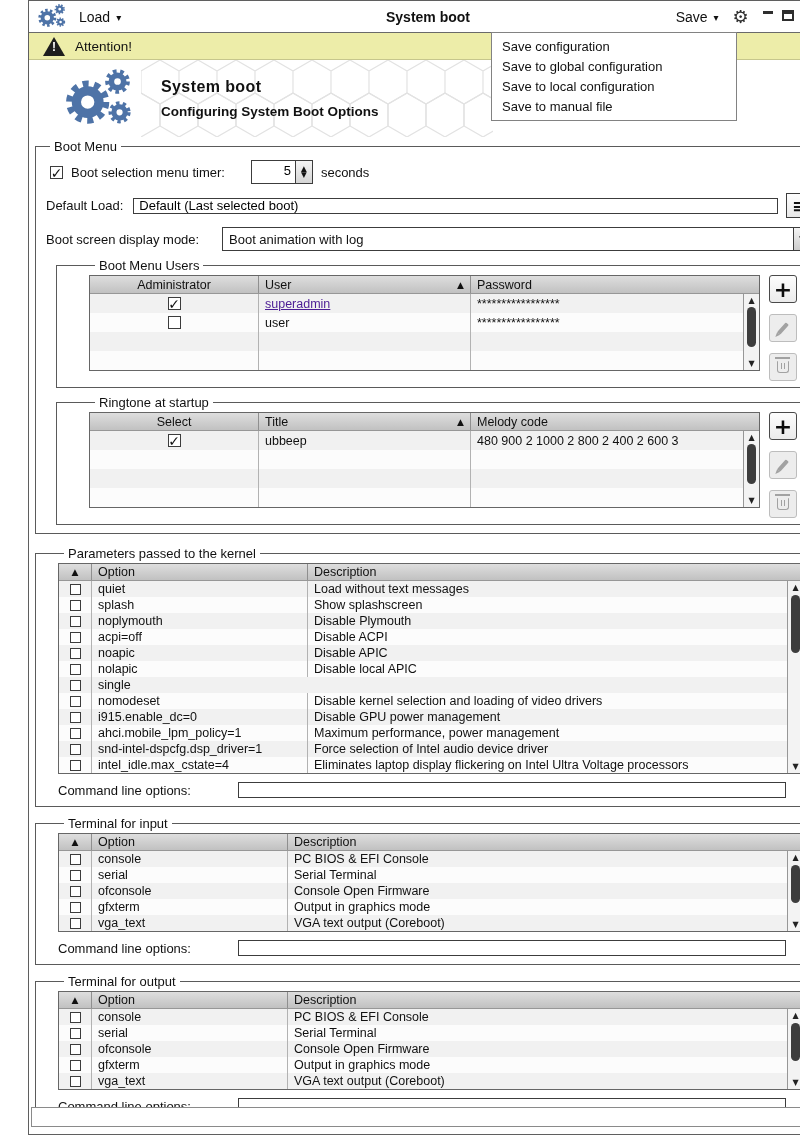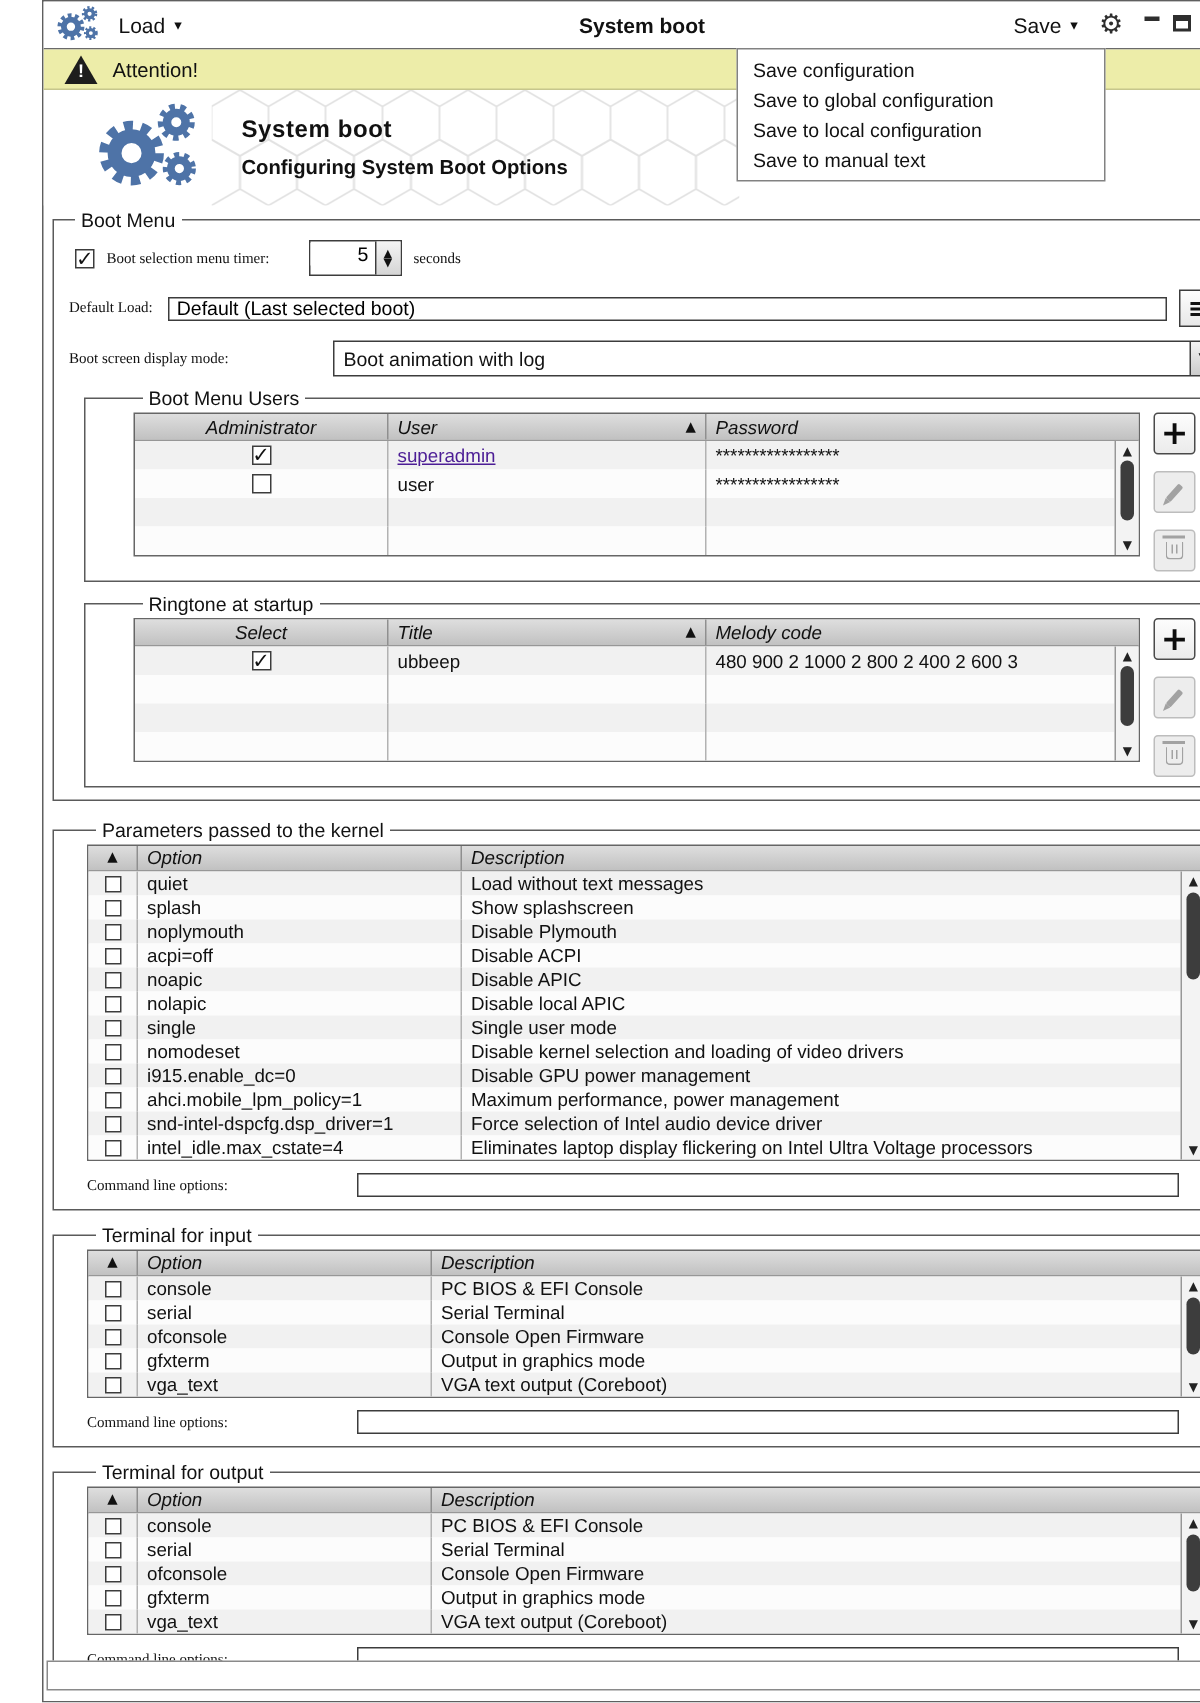--- a/index.html
+++ b/index.html
@@ -39,21 +39,21 @@
   
   .menu-popup { position:absolute; left:462px; top:31px; width:246px; background:#fff; border:1px solid #828282; z-index:60; padding:3px 0 4px 0; }
   .menu-item { height:20px; display:flex; align-items:center; padding-left:10px; font-size:13px; }
 
   
   fieldset { border:1px solid #5a5a5a; margin:0 6px; padding:2px 8px 8px 8px; background:#fff; }
   legend { font-size:13px; padding:0 4px; margin-left:6px; }
   fieldset.inner { margin:7px 6px 0 12px; padding:2px 6px 6px 32px; }
 
   .frow { display:flex; align-items:center; }
-  .lbl { font-size:10px; white-space:nowrap;font-family:Liberation Serif, serif; }
+  .lbl { font-size:13px; white-space:nowrap; }
 
   
   .cb { width:13px; height:13px; border:1px solid #3c3c3c; background:#fff; display:inline-flex; align-items:flex-end; justify-content:center; font-size:14px; font-weight:bold; line-height:10px; color:#111; flex:none; }
   .cb.small { width:11px; height:11px; font-size:12px; line-height:9px; }
 
   
   .spin { display:flex; border:1px solid #3c3c3c; height:24px; width:62px; background:#fff; margin-left:18px; }
   .spin input { border:none; outline:none; width:100%; text-align:right; font-size:13px; padding-right:4px; font-family:inherit; }
   .spin .sbox { flex:1; }
   .sbtn { width:17px; border-left:1px solid #3c3c3c; background:linear-gradient(#f4f4f4,#d5d5d5); display:flex; flex-direction:column; align-items:center; justify-content:center; font-size:7.5px; line-height:6px; color:#111; }
@@ -63,21 +63,21 @@
   .sqicon { width:26px; height:25px; border:1px solid #3c3c3c; background:linear-gradient(#fdfdfd,#e8e8e8); display:flex; align-items:center; justify-content:center; font-size:17px; font-weight:bold; }
 
   
   .combo { flex:1; display:flex; border:1px solid #3c3c3c; height:24px; background:#fff; }
   .combo .val { flex:1; display:flex; align-items:center; padding-left:6px; font-size:13px; }
   .cbtn { width:18px; border-left:1px solid #3c3c3c; background:linear-gradient(#f4f4f4,#cccccc); display:flex; align-items:center; justify-content:center; font-size:9px; }
 
   
   .tblwrap { display:flex; align-items:flex-start; }
   .tbl { flex:1; border:1px solid #666; background:#fff; }
-  .thead { display:flex; height:18px; background:linear-gradient(#dedede,#c1c1c1); border-bottom:1px solid #979797; font-size:12.5px; align-items:center;font-style:italic; }
+  .thead { display:flex; height:18px; background:linear-gradient(#dedede,#c1c1c1); border-bottom:1px solid #979797; font-size:12.5px; align-items:center; }
   .hcell { display:flex; align-items:center; height:100%; padding:0 6px; }
   .hcell.center { justify-content:center; }
   .hcell.sep { border-left:1px solid #8f8f8f; }
   .hcell .sort { margin-left:auto; font-size:9px; }
   .tbody { display:flex; }
   .rows { flex:1; }
   .tr { display:flex; align-items:center; }
   .tr:nth-child(odd) { background:#f1f1f1; }
   .tr:nth-child(even) { background:#fcfcfc; }
   .td { display:flex; align-items:center; height:100%; padding:0 6px; overflow:hidden; white-space:nowrap; }
@@ -193,21 +193,21 @@
     <div class="h-text">
       <div class="h-title">System boot</div>
       <div class="h-sub">Configuring System Boot Options</div>
     </div>
   </div>
 
   <div class="menu-popup">
     <div class="menu-item">Save configuration</div>
     <div class="menu-item">Save to global configuration</div>
     <div class="menu-item">Save to local configuration</div>
-    <div class="menu-item">Save to manual text</div>
+    <div class="menu-item">Save to manual file</div>
   </div>
 
   <fieldset style="margin-top:2px;">
     <legend>Boot Menu</legend>
 
     <div class="frow" style="margin:4px 0 0 6px; gap:8px;">
       <span class="cb glyph">✓</span>
       <span class="lbl">Boot selection menu timer:</span>
       <div class="spin">
         <span class="sbox"><input value="5" style=""></span>
@@ -406,21 +406,20 @@
                 <span class="cb small"></span>
               </div>
               <div class="td sep k-c2">nolapic</div>
               <div class="td sep k-c3">Disable local APIC</div>
             </div>
           <div class="tr">
               <div class="td center k-c1">
                 <span class="cb small"></span>
               </div>
               <div class="td sep k-c2">single</div>
-              <div class="td sep k-c3">Single user mode</div>
             </div>
           <div class="tr">
               <div class="td center k-c1">
                 <span class="cb small"></span>
               </div>
               <div class="td sep k-c2">nomodeset</div>
               <div class="td sep k-c3">Disable kernel selection and loading of video drivers</div>
             </div>
           <div class="tr">
               <div class="td center k-c1">

